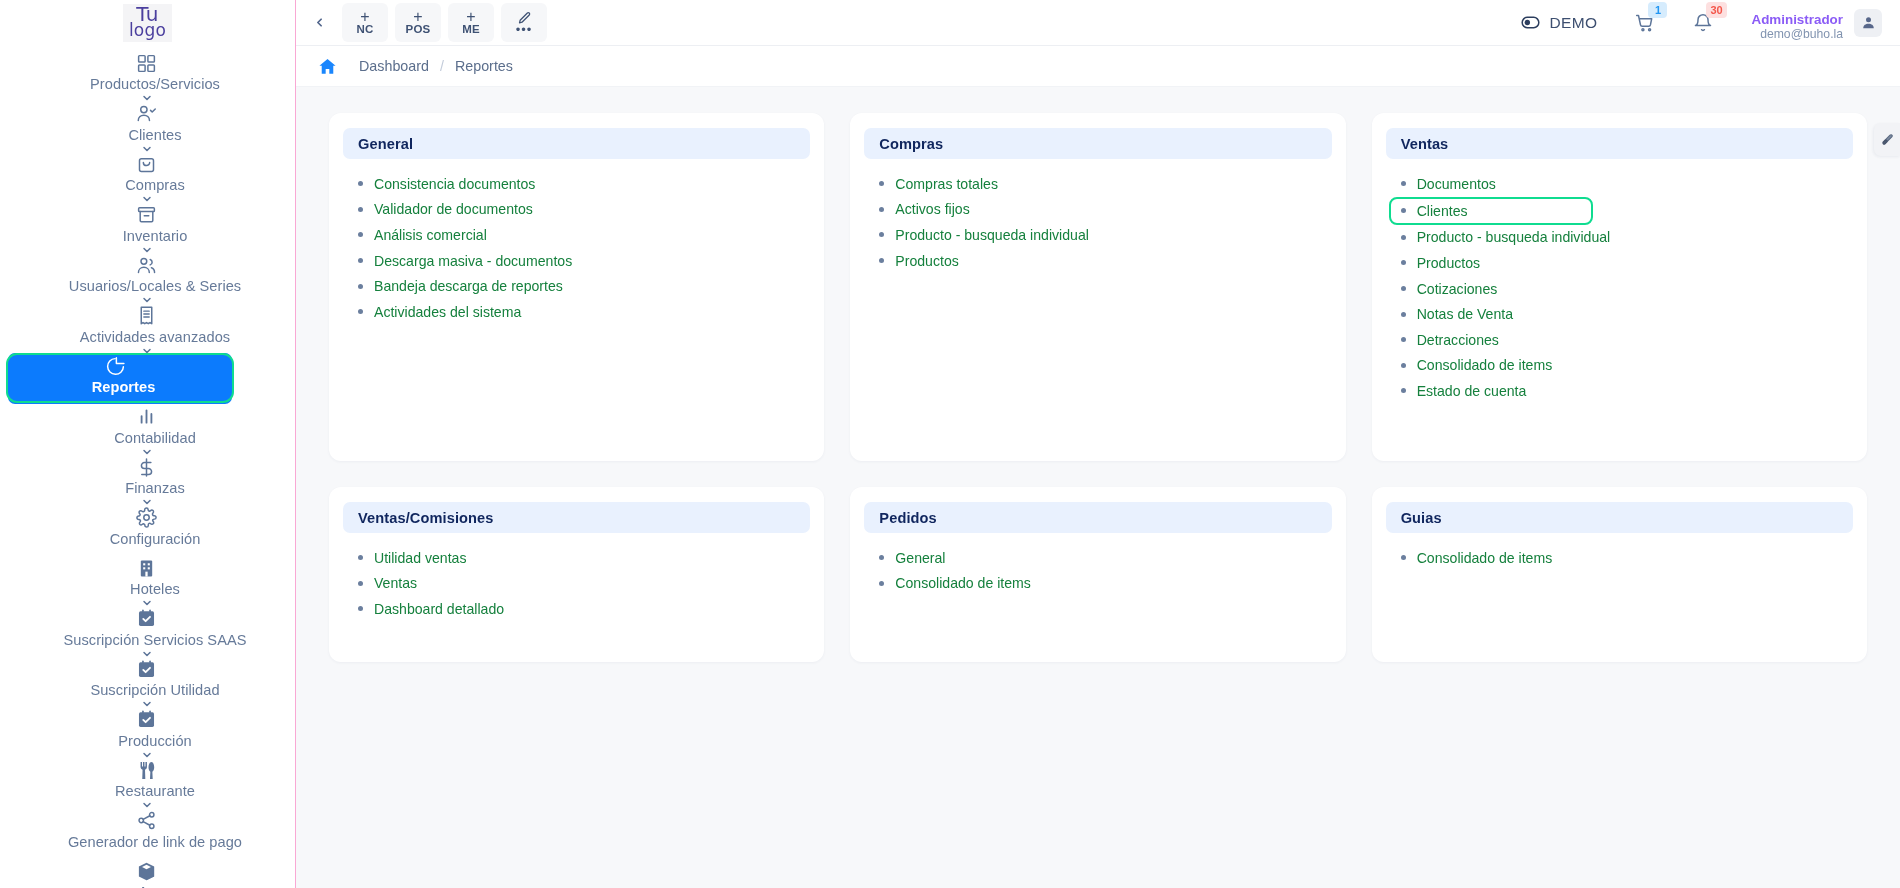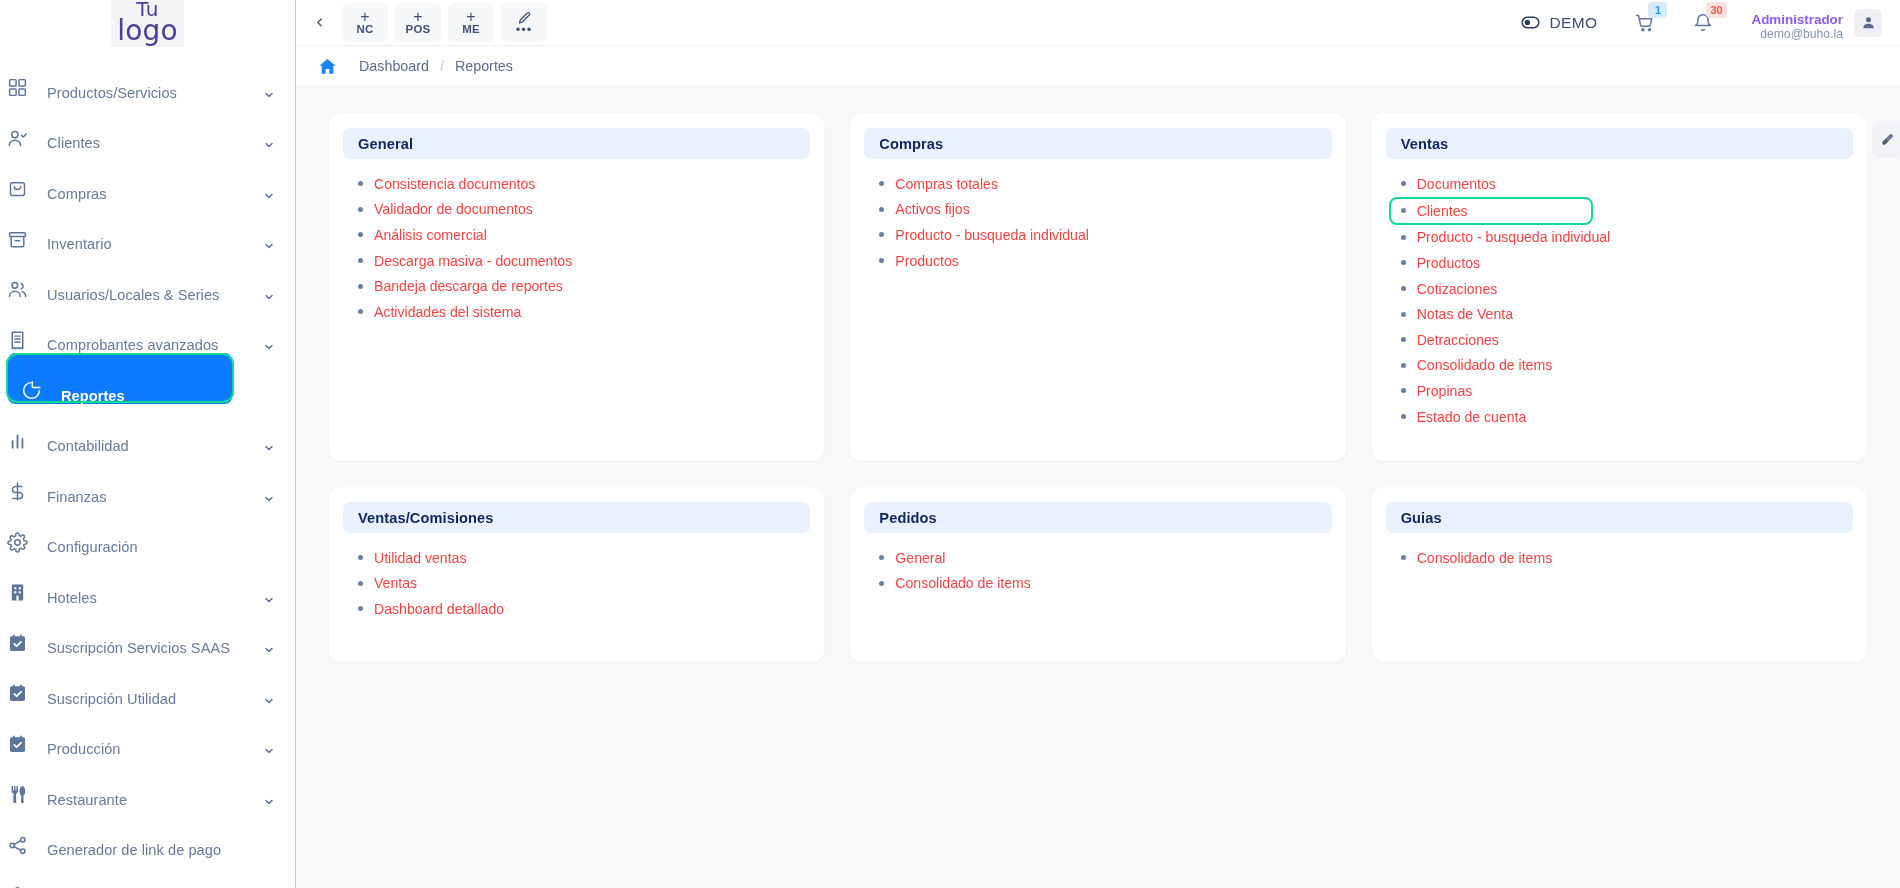--- a/index.html
+++ b/index.html
@@ -31,29 +31,30 @@
     text-align: center;
   }
   .logo-box span {
     display: block;
     color: #4b3f9e;
     font-family: "DejaVu Sans", sans-serif;
     font-size: 20px;
     font-weight: 400;
     letter-spacing: .2px;
   }
-  .logo-box span.l2 { font-size: 28px; }
+  .logo-box span.l2 { font-size: 17px; }
 
   .nav { padding-top: 4px; }
   .nav-item {
-    display: flex; align-items: flex-end;
+    display: flex; align-items: center;
     height: 50.5px;
-    padding: 0 20px 0 4px;
+    padding: 0 20px 0 18px;
     cursor: pointer;
     position: relative;
+    flex-direction: column;
   }
   .nav-item .ico {
     width: 26px; height: 26px;
     display: flex; align-items: center; justify-content: center;
     flex: 0 0 26px;
     color: #5d7599;
   }
   .nav-item .ico svg { width: 21px; height: 21px; display: block; }
   .nav-label {
     margin-left: 17px;
@@ -200,21 +201,21 @@
     padding-left: 15px;
     position: relative;
   }
   .dot {
     width: 5px; height: 5px; border-radius: 50%;
     background:#6b7f9e; flex:0 0 5px;
   }
   .item-label {
     margin-left: 11px;
     font-size: 14.1px;
-    color: #ef4444;
+    color: #15803d;
     cursor: pointer;
     white-space: nowrap;
   }
   .card-list li.hl {
     border: 2.3px solid #0fdc90;
     border-radius: 8px;
     height: 28px;
     margin-left: 3px;
     padding-left: 10px;
     width: 204px;
@@ -324,21 +325,21 @@
         </div>
         <div class="nav-item">
           <span class="ico">
             <svg viewBox="0 0 24 24" fill="none" stroke="currentColor" stroke-width="1.7" stroke-linecap="round" stroke-linejoin="round">
               <path d="M6 2.6h12v18.8l-2-1.4-2 1.4-2-1.4-2 1.4-2-1.4-2 1.4z"></path>
               <line x1="9" y1="7" x2="15" y2="7"></line>
               <line x1="9" y1="10.4" x2="15" y2="10.4"></line>
               <line x1="9" y1="13.8" x2="15" y2="13.8"></line>
             </svg>
           </span>
-          <span class="nav-label">Comprobantes avanzados</span>
+          <span class="nav-label">Actividades avanzados</span>
           <span class="chev">
             <svg viewBox="0 0 24 24" fill="none" stroke="currentColor" stroke-width="3" stroke-linecap="round" stroke-linejoin="round">
               <polyline points="6 9 12 15 18 9"></polyline>
             </svg>
           </span>
         </div>
         <div class="active-holder">
           <div class="nav-item active">
             <span class="ico">
               <svg viewBox="0 0 24 24" fill="none" stroke="currentColor" stroke-width="1.7" stroke-linecap="round" stroke-linejoin="round">
@@ -666,24 +667,20 @@
               <li class="">
                 <span class="dot"></span>
                 <span class="item-label">Detracciones</span>
               </li>
               <li class="">
                 <span class="dot"></span>
                 <span class="item-label">Consolidado de items</span>
               </li>
               <li class="">
                 <span class="dot"></span>
-                <span class="item-label">Propinas</span>
-              </li>
-              <li class="">
-                <span class="dot"></span>
                 <span class="item-label">Estado de cuenta</span>
               </li>
             </ul>
           </section>
         </div>
       <div class="grid" id="row-2">
           <section class="card r2">
             <div class="card-head">
               <span class="card-title">Ventas/Comisiones</span>
             </div>

